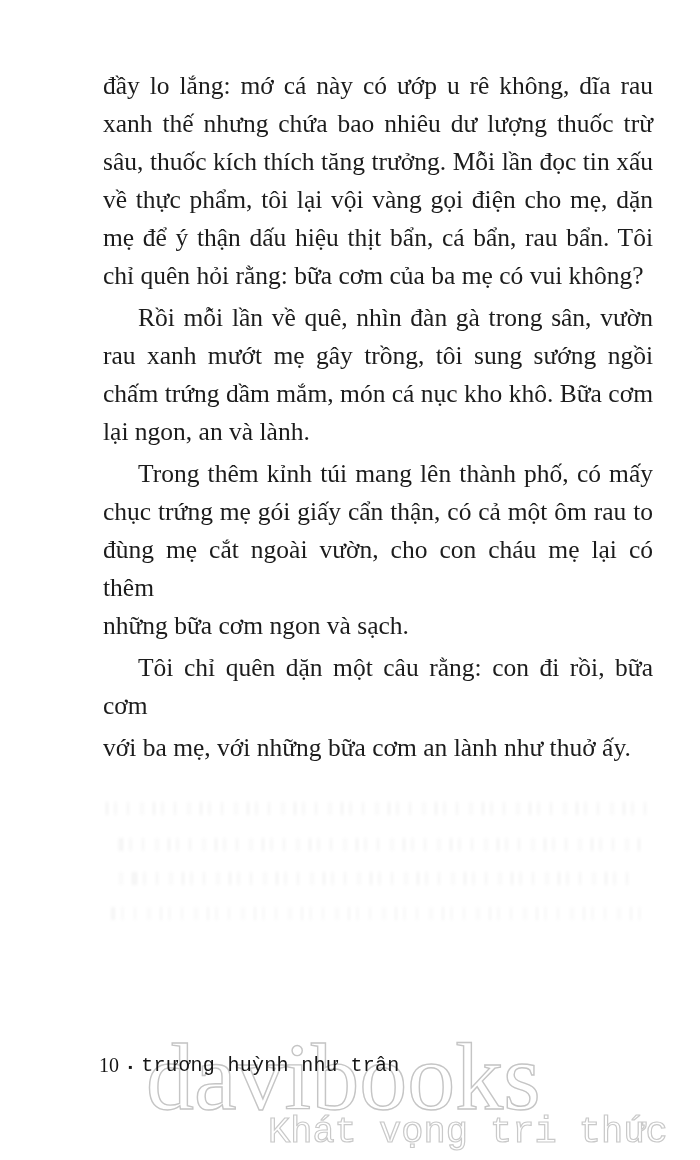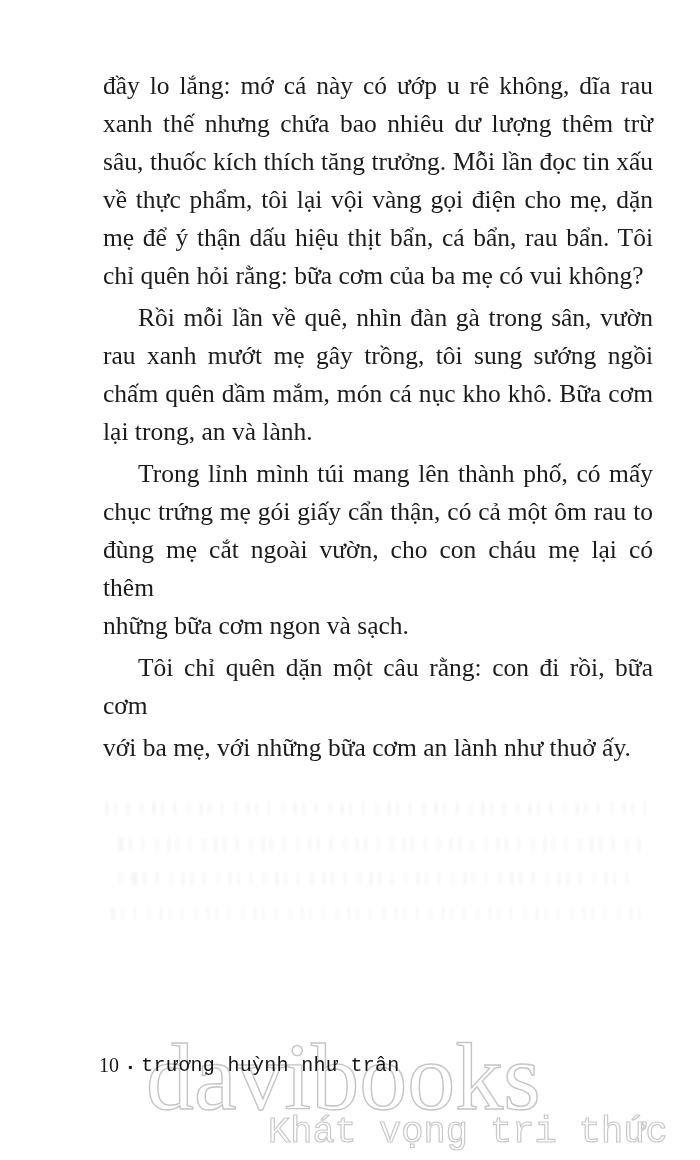--- a/index.html
+++ b/index.html
@@ -97,34 +97,34 @@
   }
 </style>
 </head>
 <body>
 
 <div class="page">
 
   <div class="body-text">
       <div class="paragraph">
         <div class="line just">đầy lo lắng: mớ cá này có ướp u rê không, dĩa rau</div>
-        <div class="line just">xanh thế nhưng chứa bao nhiêu dư lượng thêm trừ</div>
+        <div class="line just">xanh thế nhưng chứa bao nhiêu dư lượng thuốc trừ</div>
         <div class="line just">sâu, thuốc kích thích tăng trưởng. Mỗi lần đọc tin xấu</div>
         <div class="line just">về thực phẩm, tôi lại vội vàng gọi điện cho mẹ, dặn</div>
         <div class="line just">mẹ để ý thận dấu hiệu thịt bẩn, cá bẩn, rau bẩn. Tôi</div>
         <div class="line">chỉ quên hỏi rằng: bữa cơm của ba mẹ có vui không?</div>
       </div>
       <div class="paragraph">
         <div class="line just indent">Rồi mỗi lần về quê, nhìn đàn gà trong sân, vườn</div>
         <div class="line just">rau xanh mướt mẹ gây trồng, tôi sung sướng ngồi</div>
-        <div class="line just">chấm quên dầm mắm, món cá nục kho khô. Bữa cơm</div>
-        <div class="line">lại trong, an và lành.</div>
+        <div class="line just">chấm trứng dầm mắm, món cá nục kho khô. Bữa cơm</div>
+        <div class="line">lại ngon, an và lành.</div>
       </div>
       <div class="paragraph">
-        <div class="line just indent">Trong lỉnh mình túi mang lên thành phố, có mấy</div>
+        <div class="line just indent">Trong thêm kỉnh túi mang lên thành phố, có mấy</div>
         <div class="line just">chục trứng mẹ gói giấy cẩn thận, có cả một ôm rau to</div>
         <div class="line just">đùng mẹ cắt ngoài vườn, cho con cháu mẹ lại có thêm</div>
         <div class="line">những bữa cơm ngon và sạch.</div>
       </div>
       <div class="paragraph">
         <div class="line just indent">Tôi chỉ quên dặn một câu rằng: con đi rồi, bữa cơm</div>
       </div>
       <div class="paragraph">
         <div class="line">với ba mẹ, với những bữa cơm an lành như thuở ấy.</div>
       </div>

